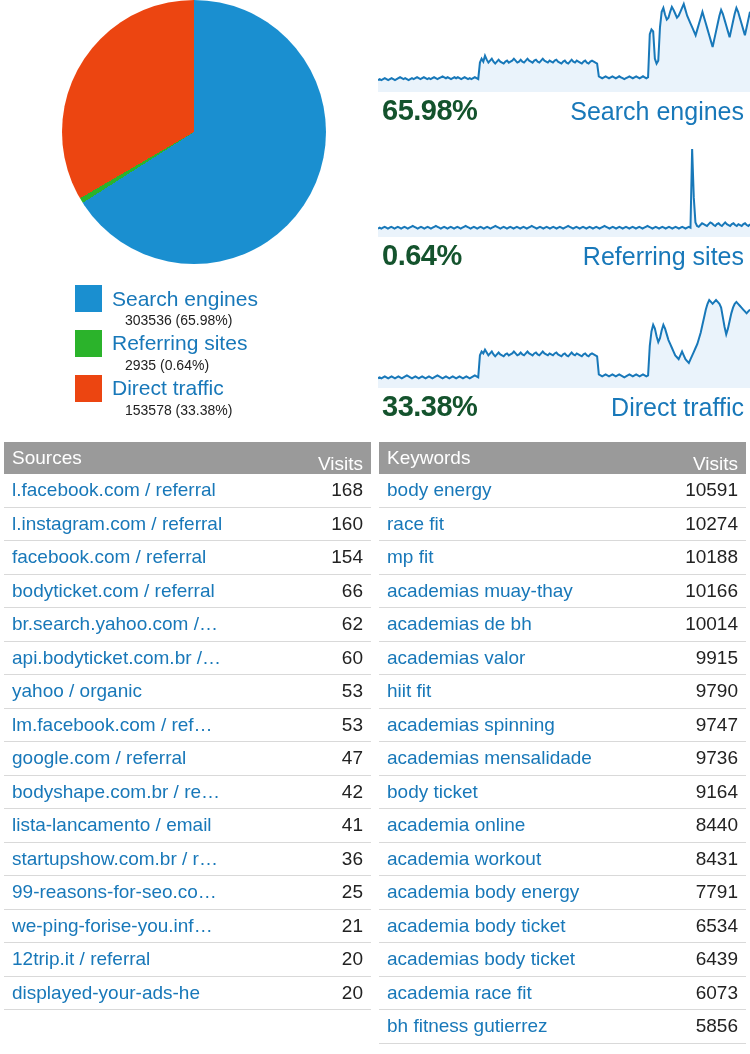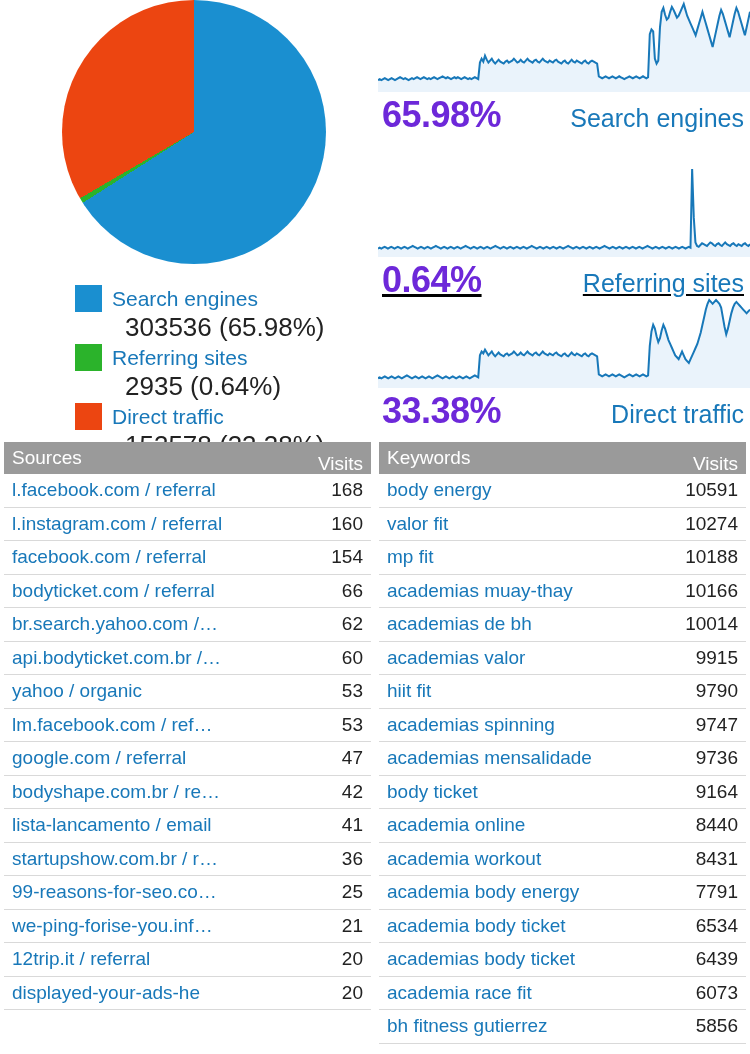--- a/index.html
+++ b/index.html
@@ -58,21 +58,21 @@
     width: 27px;
     height: 27px;
     margin-right: 10px;
     flex: 0 0 auto;
   }
   .legend-label {
     font-size: 21px;
     color: #1878b9;
   }
   .legend-value {
-    font-size: 26px;
+    font-size: 14px;
     color: #222222;
     margin-left: 50px;
     line-height: 1.2;
   }
 
   
   .sparks {
     position: absolute;
     left: 378px;
     top: 0;
@@ -90,23 +90,23 @@
     width: 372px;
     height: 92px;
   }
   .spark-caption {
     display: flex;
     align-items: baseline;
     padding-left: 4px;
     margin-top: 2px;
   }
   .spark-pct {
-    font-size: 36px;
+    font-size: 29px;
     font-weight: bold;
-    color: #6d28d9;
+    color: #14532d;
     letter-spacing: -0.5px;
   }
   .spark-name {
     font-size: 25px;
     color: #1878b9;
     margin-left: auto;
     padding-right: 6px;
   }
 
   
@@ -201,21 +201,21 @@
         <svg class="spark-svg" id="spark-0" viewBox="0 0 372 92" preserveAspectRatio="none">
             <path d="M0.00 80.19 L1.70 79.21 L3.40 80.19 L5.10 79.21 L6.79 78.23 L8.49 79.21 L10.19 80.19 L11.89 79.21 L13.59 78.23 L15.29 79.21 L16.99 80.19 L18.68 79.21 L20.38 78.23 L22.08 77.26 L23.78 78.23 L25.48 79.21 L27.18 78.23 L28.88 79.21 L30.58 80.19 L32.27 79.21 L33.97 78.23 L35.67 79.21 L37.37 78.23 L39.07 77.26 L40.77 78.23 L42.47 79.21 L44.16 78.23 L45.86 77.26 L47.56 78.23 L49.26 79.21 L50.96 78.23 L52.66 79.21 L54.36 78.23 L56.05 77.26 L57.75 78.23 L59.45 79.21 L61.15 78.23 L62.85 77.26 L64.55 76.28 L66.25 77.26 L67.95 78.23 L69.64 77.26 L71.34 78.23 L73.04 79.21 L74.74 78.23 L76.44 77.26 L78.14 78.23 L79.84 77.26 L81.53 78.23 L83.23 79.21 L84.93 78.23 L86.63 77.26 L88.33 78.23 L90.03 79.21 L91.73 78.23 L93.42 79.21 L95.12 78.23 L96.82 77.26 L98.52 78.23 L100.22 79.21 L101.92 62.60 L103.62 58.70 L105.32 61.63 L107.01 55.77 L108.71 59.67 L110.41 62.60 L112.11 60.65 L113.81 58.70 L115.51 61.63 L117.21 63.58 L118.90 61.63 L120.60 59.67 L122.30 61.63 L124.00 62.60 L125.70 63.58 L127.40 61.63 L129.10 60.65 L130.79 62.60 L132.49 61.63 L134.19 60.65 L135.89 58.70 L137.59 60.65 L139.29 62.60 L140.99 61.63 L142.68 59.67 L144.38 61.63 L146.08 62.60 L147.78 60.65 L149.48 58.70 L151.18 60.65 L152.88 61.63 L154.58 62.60 L156.27 60.65 L157.97 59.67 L159.67 61.63 L161.37 62.60 L163.07 60.65 L164.77 58.70 L166.47 60.65 L168.16 61.63 L169.86 62.60 L171.56 60.65 L173.26 61.63 L174.96 62.60 L176.66 60.65 L178.36 59.67 L180.05 61.63 L181.75 62.60 L183.45 63.58 L185.15 61.63 L186.85 60.65 L188.55 62.60 L190.25 63.58 L191.95 61.63 L193.64 59.67 L195.34 61.63 L197.04 62.60 L198.74 60.65 L200.44 61.63 L202.14 62.60 L203.84 63.58 L205.53 61.63 L207.23 60.65 L208.93 62.60 L210.63 63.58 L212.33 61.63 L214.03 60.65 L215.73 61.63 L217.42 62.60 L219.12 63.58 L220.82 76.28 L222.52 77.26 L224.22 78.23 L225.92 77.26 L227.62 76.28 L229.32 77.26 L231.01 78.23 L232.71 77.26 L234.41 76.28 L236.11 77.26 L237.81 78.23 L239.51 77.26 L241.21 76.28 L242.90 77.26 L244.60 78.23 L246.30 79.21 L248.00 78.23 L249.70 77.26 L251.40 76.28 L253.10 77.26 L254.79 78.23 L256.49 77.26 L258.19 76.28 L259.89 77.26 L261.59 78.23 L263.29 77.26 L264.99 76.28 L266.68 77.26 L268.38 78.23 L270.08 77.26 L271.78 34.28 L273.48 29.40 L275.18 31.35 L276.88 58.70 L278.58 63.58 L280.27 60.65 L281.97 27.44 L283.67 11.81 L285.37 7.91 L287.07 14.74 L288.77 19.63 L290.47 17.67 L292.16 11.81 L293.86 6.93 L295.56 9.86 L297.26 13.77 L298.96 17.67 L300.66 15.72 L302.36 11.81 L304.05 7.91 L305.75 4.00 L307.45 9.86 L309.15 15.72 L310.85 19.63 L312.55 23.53 L314.25 27.44 L315.95 31.35 L317.64 35.26 L319.34 29.40 L321.04 23.53 L322.74 17.67 L324.44 11.81 L326.14 17.67 L327.84 23.53 L329.53 29.40 L331.23 35.26 L332.93 41.12 L334.63 46.98 L336.33 39.16 L338.03 31.35 L339.73 23.53 L341.42 15.72 L343.12 9.86 L344.82 13.77 L346.52 19.63 L348.22 25.49 L349.92 31.35 L351.62 37.21 L353.32 29.40 L355.01 21.58 L356.71 13.77 L358.41 7.91 L360.11 11.81 L361.81 17.67 L363.51 23.53 L365.21 29.40 L366.90 35.26 L368.60 27.44 L370.30 19.63 L372.00 11.81 L372 92 L0 92 Z" fill="#d8eaf7" opacity="0.55"></path>
             <path d="M0.00 80.19 L1.70 79.21 L3.40 80.19 L5.10 79.21 L6.79 78.23 L8.49 79.21 L10.19 80.19 L11.89 79.21 L13.59 78.23 L15.29 79.21 L16.99 80.19 L18.68 79.21 L20.38 78.23 L22.08 77.26 L23.78 78.23 L25.48 79.21 L27.18 78.23 L28.88 79.21 L30.58 80.19 L32.27 79.21 L33.97 78.23 L35.67 79.21 L37.37 78.23 L39.07 77.26 L40.77 78.23 L42.47 79.21 L44.16 78.23 L45.86 77.26 L47.56 78.23 L49.26 79.21 L50.96 78.23 L52.66 79.21 L54.36 78.23 L56.05 77.26 L57.75 78.23 L59.45 79.21 L61.15 78.23 L62.85 77.26 L64.55 76.28 L66.25 77.26 L67.95 78.23 L69.64 77.26 L71.34 78.23 L73.04 79.21 L74.74 78.23 L76.44 77.26 L78.14 78.23 L79.84 77.26 L81.53 78.23 L83.23 79.21 L84.93 78.23 L86.63 77.26 L88.33 78.23 L90.03 79.21 L91.73 78.23 L93.42 79.21 L95.12 78.23 L96.82 77.26 L98.52 78.23 L100.22 79.21 L101.92 62.60 L103.62 58.70 L105.32 61.63 L107.01 55.77 L108.71 59.67 L110.41 62.60 L112.11 60.65 L113.81 58.70 L115.51 61.63 L117.21 63.58 L118.90 61.63 L120.60 59.67 L122.30 61.63 L124.00 62.60 L125.70 63.58 L127.40 61.63 L129.10 60.65 L130.79 62.60 L132.49 61.63 L134.19 60.65 L135.89 58.70 L137.59 60.65 L139.29 62.60 L140.99 61.63 L142.68 59.67 L144.38 61.63 L146.08 62.60 L147.78 60.65 L149.48 58.70 L151.18 60.65 L152.88 61.63 L154.58 62.60 L156.27 60.65 L157.97 59.67 L159.67 61.63 L161.37 62.60 L163.07 60.65 L164.77 58.70 L166.47 60.65 L168.16 61.63 L169.86 62.60 L171.56 60.65 L173.26 61.63 L174.96 62.60 L176.66 60.65 L178.36 59.67 L180.05 61.63 L181.75 62.60 L183.45 63.58 L185.15 61.63 L186.85 60.65 L188.55 62.60 L190.25 63.58 L191.95 61.63 L193.64 59.67 L195.34 61.63 L197.04 62.60 L198.74 60.65 L200.44 61.63 L202.14 62.60 L203.84 63.58 L205.53 61.63 L207.23 60.65 L208.93 62.60 L210.63 63.58 L212.33 61.63 L214.03 60.65 L215.73 61.63 L217.42 62.60 L219.12 63.58 L220.82 76.28 L222.52 77.26 L224.22 78.23 L225.92 77.26 L227.62 76.28 L229.32 77.26 L231.01 78.23 L232.71 77.26 L234.41 76.28 L236.11 77.26 L237.81 78.23 L239.51 77.26 L241.21 76.28 L242.90 77.26 L244.60 78.23 L246.30 79.21 L248.00 78.23 L249.70 77.26 L251.40 76.28 L253.10 77.26 L254.79 78.23 L256.49 77.26 L258.19 76.28 L259.89 77.26 L261.59 78.23 L263.29 77.26 L264.99 76.28 L266.68 77.26 L268.38 78.23 L270.08 77.26 L271.78 34.28 L273.48 29.40 L275.18 31.35 L276.88 58.70 L278.58 63.58 L280.27 60.65 L281.97 27.44 L283.67 11.81 L285.37 7.91 L287.07 14.74 L288.77 19.63 L290.47 17.67 L292.16 11.81 L293.86 6.93 L295.56 9.86 L297.26 13.77 L298.96 17.67 L300.66 15.72 L302.36 11.81 L304.05 7.91 L305.75 4.00 L307.45 9.86 L309.15 15.72 L310.85 19.63 L312.55 23.53 L314.25 27.44 L315.95 31.35 L317.64 35.26 L319.34 29.40 L321.04 23.53 L322.74 17.67 L324.44 11.81 L326.14 17.67 L327.84 23.53 L329.53 29.40 L331.23 35.26 L332.93 41.12 L334.63 46.98 L336.33 39.16 L338.03 31.35 L339.73 23.53 L341.42 15.72 L343.12 9.86 L344.82 13.77 L346.52 19.63 L348.22 25.49 L349.92 31.35 L351.62 37.21 L353.32 29.40 L355.01 21.58 L356.71 13.77 L358.41 7.91 L360.11 11.81 L361.81 17.67 L363.51 23.53 L365.21 29.40 L366.90 35.26 L368.60 27.44 L370.30 19.63 L372.00 11.81" fill="none" stroke="#1878b9" stroke-width="2" vector-effect="non-scaling-stroke"></path>
           </svg>
         <div class="spark-caption">
           <span class="spark-pct">65.98%</span>
           <span class="spark-name">Search engines</span>
         </div>
       </div>
 
-      <div class="spark-block" style="top:165px;text-decoration:underline;">
+      <div class="spark-block" style="top:145px;">
         <svg class="spark-svg" id="spark-1" viewBox="0 0 372 92" preserveAspectRatio="none">
             <path d="M0.00 83.58 L1.65 82.69 L3.31 83.58 L4.96 82.69 L6.61 81.81 L8.27 82.69 L9.92 83.58 L11.57 82.69 L13.23 81.81 L14.88 82.69 L16.53 83.58 L18.19 82.69 L19.84 81.81 L21.49 82.69 L23.15 83.58 L24.80 82.69 L26.45 81.81 L28.11 82.69 L29.76 83.58 L31.41 82.69 L33.07 81.81 L34.72 80.93 L36.37 81.81 L38.03 82.69 L39.68 83.58 L41.33 82.69 L42.99 81.81 L44.64 82.69 L46.29 83.58 L47.95 82.69 L49.60 81.81 L51.25 82.69 L52.91 83.58 L54.56 82.69 L56.21 81.81 L57.87 80.93 L59.52 81.81 L61.17 82.69 L62.83 83.58 L64.48 82.69 L66.13 81.81 L67.79 82.69 L69.44 83.58 L71.09 82.69 L72.75 81.81 L74.40 82.69 L76.05 83.58 L77.71 82.69 L79.36 81.81 L81.01 82.69 L82.67 83.58 L84.32 82.69 L85.97 81.81 L87.63 80.93 L89.28 81.81 L90.93 82.69 L92.59 83.58 L94.24 82.69 L95.89 81.81 L97.55 82.69 L99.20 83.58 L100.85 82.69 L102.51 81.81 L104.16 82.69 L105.81 83.58 L107.47 82.69 L109.12 81.81 L110.77 82.69 L112.43 83.58 L114.08 82.69 L115.73 81.81 L117.39 80.93 L119.04 81.81 L120.69 82.69 L122.35 83.58 L124.00 82.69 L125.65 81.81 L127.31 82.69 L128.96 83.58 L130.61 82.69 L132.27 81.81 L133.92 82.69 L135.57 83.58 L137.23 82.69 L138.88 81.81 L140.53 82.69 L142.19 83.58 L143.84 82.69 L145.49 81.81 L147.15 82.69 L148.80 83.58 L150.45 82.69 L152.11 81.81 L153.76 80.93 L155.41 81.81 L157.07 82.69 L158.72 83.58 L160.37 82.69 L162.03 81.81 L163.68 82.69 L165.33 83.58 L166.99 82.69 L168.64 81.81 L170.29 82.69 L171.95 83.58 L173.60 82.69 L175.25 81.81 L176.91 82.69 L178.56 83.58 L180.21 82.69 L181.87 81.81 L183.52 82.69 L185.17 83.58 L186.83 82.69 L188.48 81.81 L190.13 80.93 L191.79 81.81 L193.44 82.69 L195.09 83.58 L196.75 82.69 L198.40 81.81 L200.05 82.69 L201.71 83.58 L203.36 82.69 L205.01 81.81 L206.67 82.69 L208.32 83.58 L209.97 82.69 L211.63 81.81 L213.28 82.69 L214.93 83.58 L216.59 82.69 L218.24 81.81 L219.89 82.69 L221.55 83.58 L223.20 82.69 L224.85 81.81 L226.51 80.93 L228.16 81.81 L229.81 82.69 L231.47 83.58 L233.12 82.69 L234.77 81.81 L236.43 82.69 L238.08 83.58 L239.73 82.69 L241.39 81.81 L243.04 82.69 L244.69 83.58 L246.35 82.69 L248.00 81.81 L249.65 82.69 L251.31 83.58 L252.96 82.69 L254.61 81.81 L256.27 82.69 L257.92 83.58 L259.57 82.69 L261.23 81.81 L262.88 82.69 L264.53 83.58 L266.19 82.69 L267.84 81.81 L269.49 80.93 L271.15 81.81 L272.80 82.69 L274.45 83.58 L276.11 82.69 L277.76 81.81 L279.41 82.69 L281.07 83.58 L282.72 82.69 L284.37 81.81 L286.03 82.69 L287.68 83.58 L289.33 82.69 L290.99 81.81 L292.64 82.69 L294.29 83.58 L295.95 82.69 L297.60 81.81 L299.25 82.69 L300.91 83.58 L302.56 82.69 L304.21 81.81 L305.87 82.69 L307.52 83.58 L309.17 82.69 L310.83 81.81 L312.48 82.69 L314.13 4.00 L315.79 52.63 L317.44 77.39 L319.09 80.93 L320.75 81.81 L322.40 80.04 L324.05 78.27 L325.71 79.16 L327.36 80.04 L329.01 80.93 L330.67 79.16 L332.32 77.39 L333.97 78.27 L335.63 80.04 L337.28 80.93 L338.93 79.16 L340.59 78.27 L342.24 80.04 L343.89 80.93 L345.55 79.16 L347.20 77.39 L348.85 79.16 L350.51 80.04 L352.16 80.93 L353.81 79.16 L355.47 78.27 L357.12 80.04 L358.77 80.93 L360.43 79.16 L362.08 80.04 L363.73 80.93 L365.39 79.16 L367.04 78.27 L368.69 80.04 L370.35 80.93 L372.00 79.16 L372 92 L0 92 Z" fill="#d8eaf7" opacity="0.55"></path>
             <path d="M0.00 83.58 L1.65 82.69 L3.31 83.58 L4.96 82.69 L6.61 81.81 L8.27 82.69 L9.92 83.58 L11.57 82.69 L13.23 81.81 L14.88 82.69 L16.53 83.58 L18.19 82.69 L19.84 81.81 L21.49 82.69 L23.15 83.58 L24.80 82.69 L26.45 81.81 L28.11 82.69 L29.76 83.58 L31.41 82.69 L33.07 81.81 L34.72 80.93 L36.37 81.81 L38.03 82.69 L39.68 83.58 L41.33 82.69 L42.99 81.81 L44.64 82.69 L46.29 83.58 L47.95 82.69 L49.60 81.81 L51.25 82.69 L52.91 83.58 L54.56 82.69 L56.21 81.81 L57.87 80.93 L59.52 81.81 L61.17 82.69 L62.83 83.58 L64.48 82.69 L66.13 81.81 L67.79 82.69 L69.44 83.58 L71.09 82.69 L72.75 81.81 L74.40 82.69 L76.05 83.58 L77.71 82.69 L79.36 81.81 L81.01 82.69 L82.67 83.58 L84.32 82.69 L85.97 81.81 L87.63 80.93 L89.28 81.81 L90.93 82.69 L92.59 83.58 L94.24 82.69 L95.89 81.81 L97.55 82.69 L99.20 83.58 L100.85 82.69 L102.51 81.81 L104.16 82.69 L105.81 83.58 L107.47 82.69 L109.12 81.81 L110.77 82.69 L112.43 83.58 L114.08 82.69 L115.73 81.81 L117.39 80.93 L119.04 81.81 L120.69 82.69 L122.35 83.58 L124.00 82.69 L125.65 81.81 L127.31 82.69 L128.96 83.58 L130.61 82.69 L132.27 81.81 L133.92 82.69 L135.57 83.58 L137.23 82.69 L138.88 81.81 L140.53 82.69 L142.19 83.58 L143.84 82.69 L145.49 81.81 L147.15 82.69 L148.80 83.58 L150.45 82.69 L152.11 81.81 L153.76 80.93 L155.41 81.81 L157.07 82.69 L158.72 83.58 L160.37 82.69 L162.03 81.81 L163.68 82.69 L165.33 83.58 L166.99 82.69 L168.64 81.81 L170.29 82.69 L171.95 83.58 L173.60 82.69 L175.25 81.81 L176.91 82.69 L178.56 83.58 L180.21 82.69 L181.87 81.81 L183.52 82.69 L185.17 83.58 L186.83 82.69 L188.48 81.81 L190.13 80.93 L191.79 81.81 L193.44 82.69 L195.09 83.58 L196.75 82.69 L198.40 81.81 L200.05 82.69 L201.71 83.58 L203.36 82.69 L205.01 81.81 L206.67 82.69 L208.32 83.58 L209.97 82.69 L211.63 81.81 L213.28 82.69 L214.93 83.58 L216.59 82.69 L218.24 81.81 L219.89 82.69 L221.55 83.58 L223.20 82.69 L224.85 81.81 L226.51 80.93 L228.16 81.81 L229.81 82.69 L231.47 83.58 L233.12 82.69 L234.77 81.81 L236.43 82.69 L238.08 83.58 L239.73 82.69 L241.39 81.81 L243.04 82.69 L244.69 83.58 L246.35 82.69 L248.00 81.81 L249.65 82.69 L251.31 83.58 L252.96 82.69 L254.61 81.81 L256.27 82.69 L257.92 83.58 L259.57 82.69 L261.23 81.81 L262.88 82.69 L264.53 83.58 L266.19 82.69 L267.84 81.81 L269.49 80.93 L271.15 81.81 L272.80 82.69 L274.45 83.58 L276.11 82.69 L277.76 81.81 L279.41 82.69 L281.07 83.58 L282.72 82.69 L284.37 81.81 L286.03 82.69 L287.68 83.58 L289.33 82.69 L290.99 81.81 L292.64 82.69 L294.29 83.58 L295.95 82.69 L297.60 81.81 L299.25 82.69 L300.91 83.58 L302.56 82.69 L304.21 81.81 L305.87 82.69 L307.52 83.58 L309.17 82.69 L310.83 81.81 L312.48 82.69 L314.13 4.00 L315.79 52.63 L317.44 77.39 L319.09 80.93 L320.75 81.81 L322.40 80.04 L324.05 78.27 L325.71 79.16 L327.36 80.04 L329.01 80.93 L330.67 79.16 L332.32 77.39 L333.97 78.27 L335.63 80.04 L337.28 80.93 L338.93 79.16 L340.59 78.27 L342.24 80.04 L343.89 80.93 L345.55 79.16 L347.20 77.39 L348.85 79.16 L350.51 80.04 L352.16 80.93 L353.81 79.16 L355.47 78.27 L357.12 80.04 L358.77 80.93 L360.43 79.16 L362.08 80.04 L363.73 80.93 L365.39 79.16 L367.04 78.27 L368.69 80.04 L370.35 80.93 L372.00 79.16" fill="none" stroke="#1878b9" stroke-width="2" vector-effect="non-scaling-stroke"></path>
           </svg>
         <div class="spark-caption">
           <span class="spark-pct">0.64%</span>
           <span class="spark-name">Referring sites</span>
         </div>
       </div>
 
@@ -312,21 +312,21 @@
       <div class="thead">
         <span>Keywords</span>
         <span class="th-right">Visits</span>
       </div>
       <div id="keywords-rows">
           <div class="trow">
             <span class="cell-label">body energy</span>
             <span class="cell-value">10591</span>
           </div>
           <div class="trow">
-            <span class="cell-label">valor fit</span>
+            <span class="cell-label">race fit</span>
             <span class="cell-value">10274</span>
           </div>
           <div class="trow">
             <span class="cell-label">mp fit</span>
             <span class="cell-value">10188</span>
           </div>
           <div class="trow">
             <span class="cell-label">academias muay-thay</span>
             <span class="cell-value">10166</span>
           </div>

